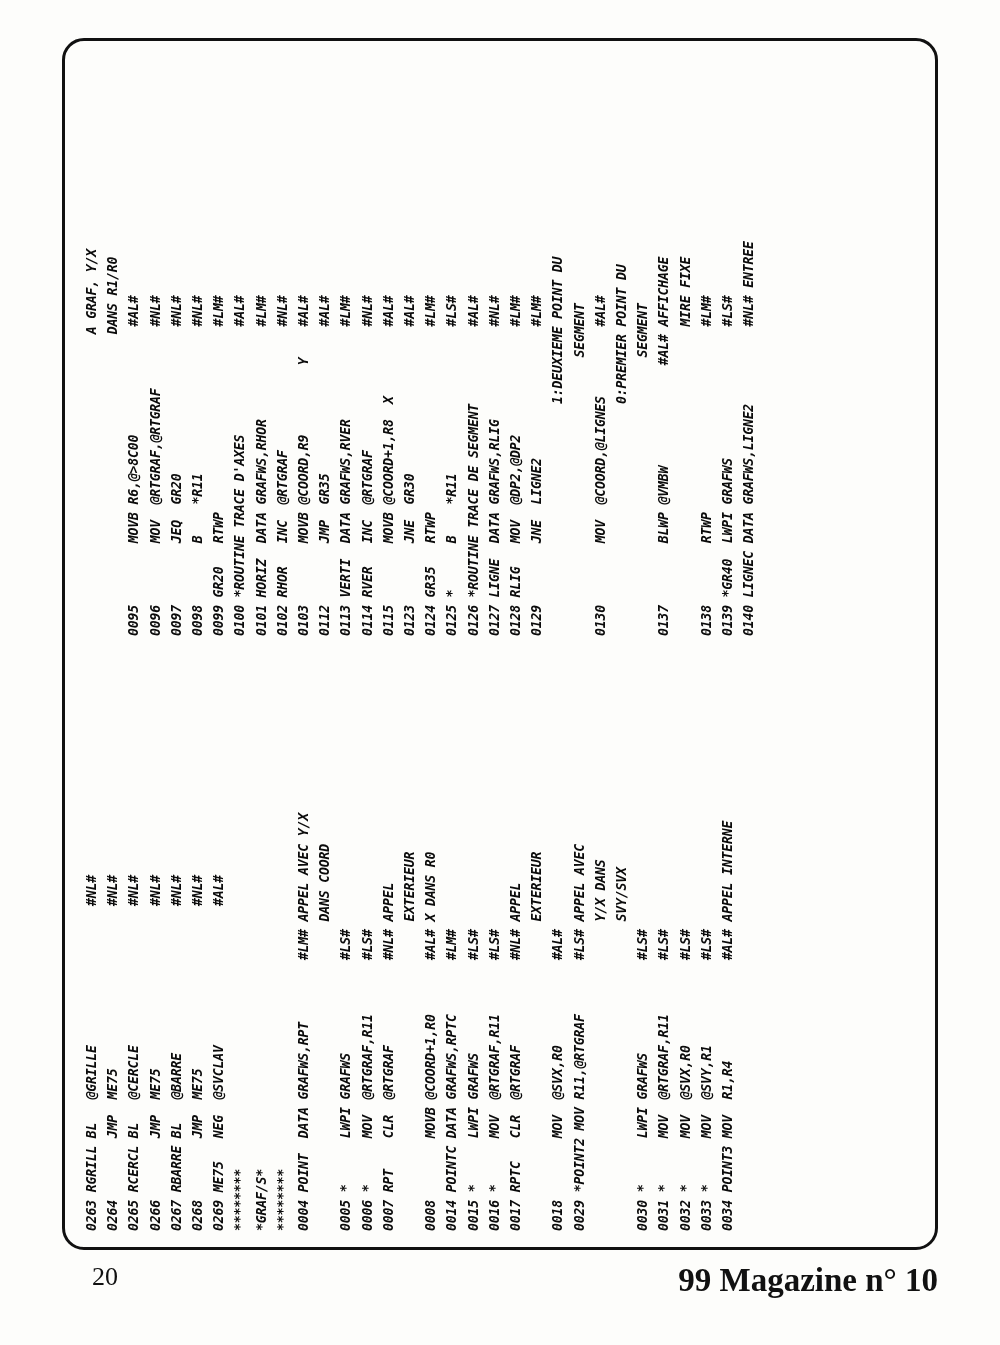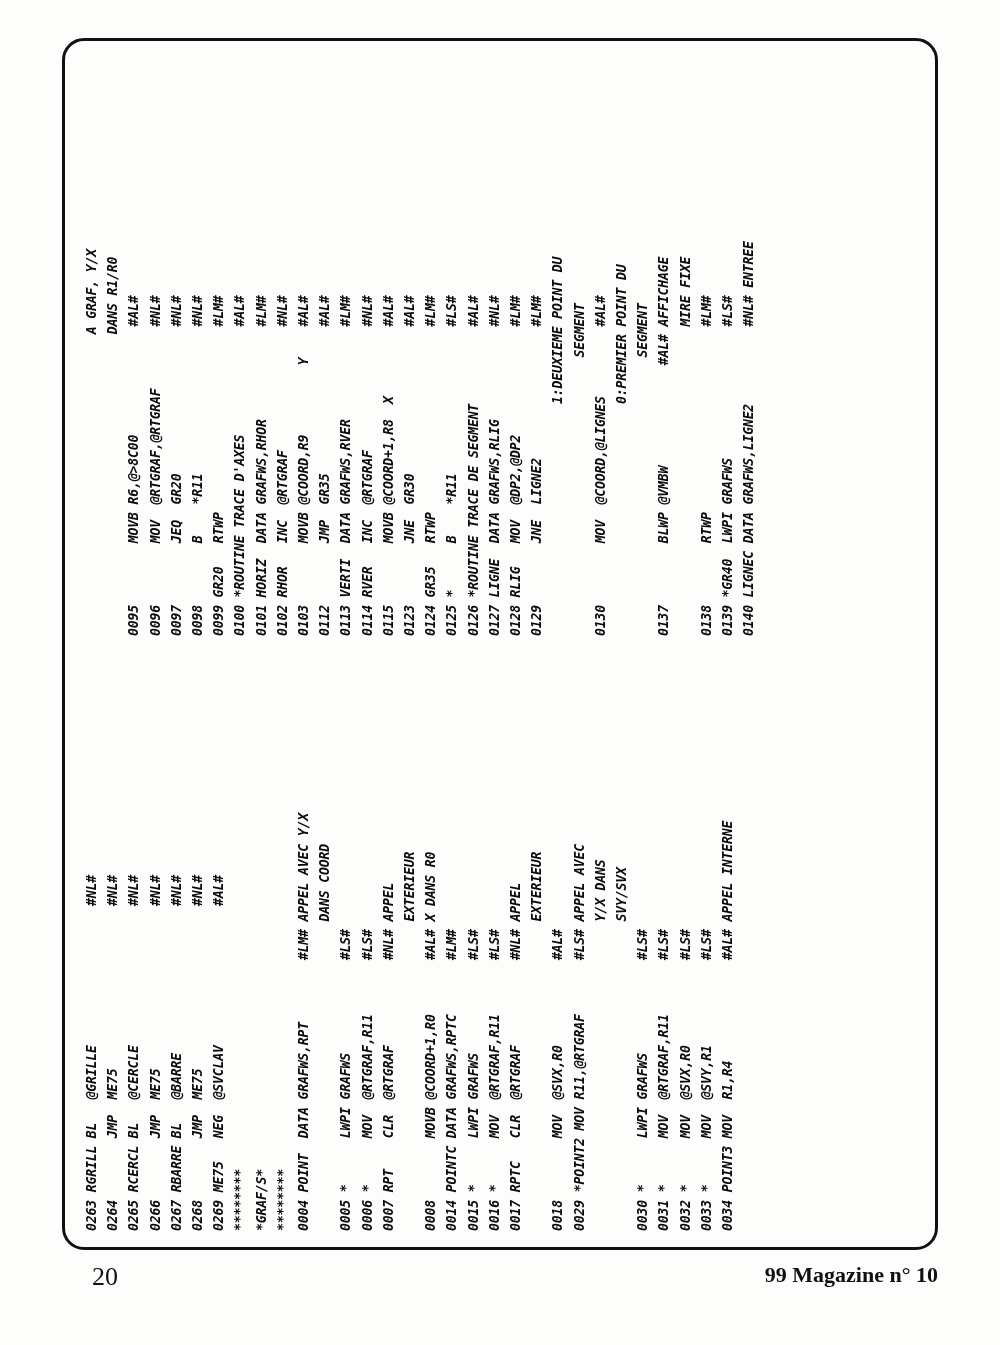--- a/index.html
+++ b/index.html
@@ -94,21 +94,21 @@
     font-size: 26px;
     color: #111;
     margin-left: 28px;
   }
   .magazine {
     position: absolute;
     right: 62px;
     top: 0px;
     font-family: "Liberation Serif", serif;
     font-weight: 700;
-    font-size: 22px;
+    font-size: 33px;
     color: #111;
     white-space: pre;
   }
 </style>
 </head>
 <body>
 
 <div class="page">
 
   <div class="frame">

